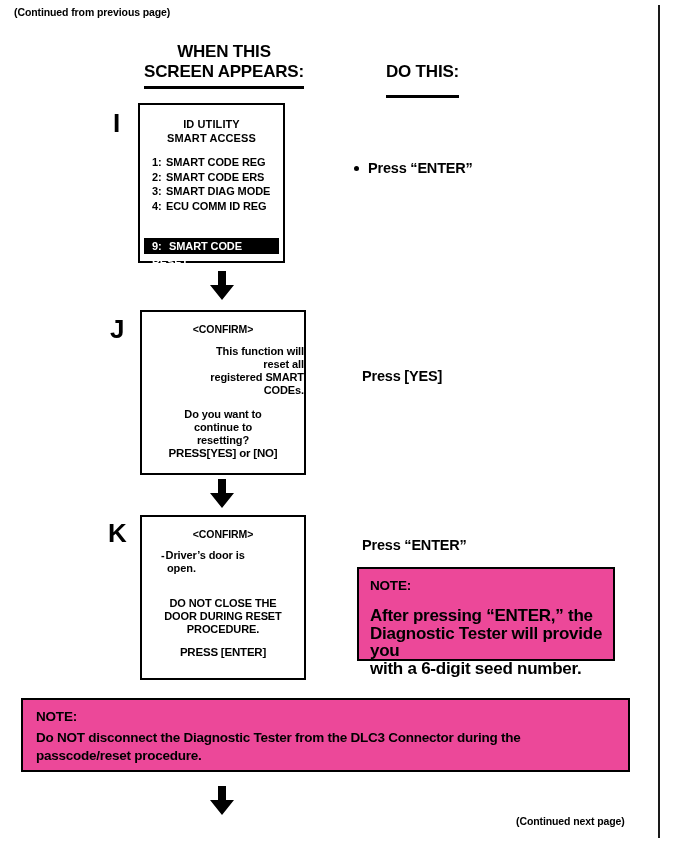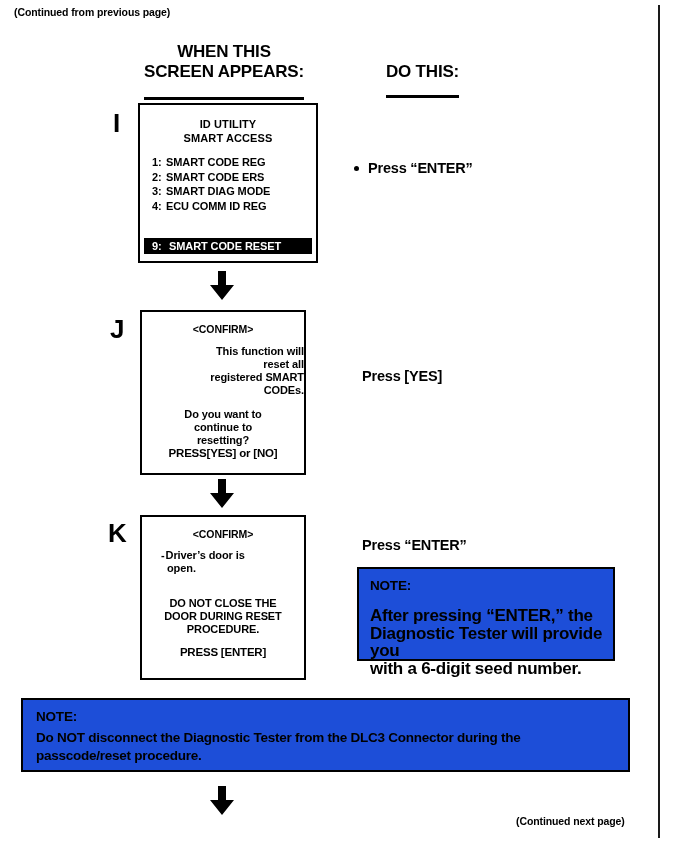--- a/index.html
+++ b/index.html
@@ -49,21 +49,21 @@
     font-size: 17px;
     font-weight: bold;
     line-height: 20px;
     text-align: center;
     letter-spacing: -0.2px;
   }
   #col-head-left .ul-wrap { display: inline-block; }
   #col-head-left .ul {
     display: block;
     border-bottom: 3px solid #000;
-    padding-bottom: 15px;
+    padding-bottom: 4px;
   }
   #col-head-right {
     left: 386px; top: 62px;
     font-size: 17px;
     font-weight: bold;
     letter-spacing: -0.2px;
   }
   #col-head-right .ul {
     display: inline-block;
     border-bottom: 3px solid #000;
@@ -79,21 +79,21 @@
   #letter-i { left: 113px; top: 110px; }
   #letter-j { left: 110px; top: 316px; }
   #letter-k { left: 108px; top: 520px; }
 
   
   .screen-box {
     border: 2.5px solid #000;
     background: #ffffff;
     box-sizing: border-box;
   }
-  #box-i { left: 138px; top: 103px;  width: 180px; height: 160px; }
+  #box-i { left: 138px; top: 103px;  width: 147px; height: 160px; }
   #box-j { left: 140px; top: 310px;  width: 166px; height: 165px; }
   #box-k { left: 140px; top: 515px;  width: 166px; height: 165px; }
 
   
   .scr-title {
     font-size: 11px;
     font-weight: bold;
     line-height: 13.5px;
     text-align: center;
     letter-spacing: 0.1px;
@@ -220,21 +220,21 @@
   #instr-k {
     left: 362px; top: 537px;
     font-size: 14.5px;
     font-weight: bold;
     letter-spacing: -0.2px;
   }
 
   
   .note-box {
     border: 2.5px solid #000;
-    background: #1d4ed8;
+    background: #ec4899;
     box-sizing: border-box;
   }
   #note-seed {
     left: 357px; top: 567px;
     width: 258px; height: 94px;
     padding: 9px 0 0 11px;
   }
   #note-seed .note-label {
     font-size: 13.5px;
     font-weight: bold;

